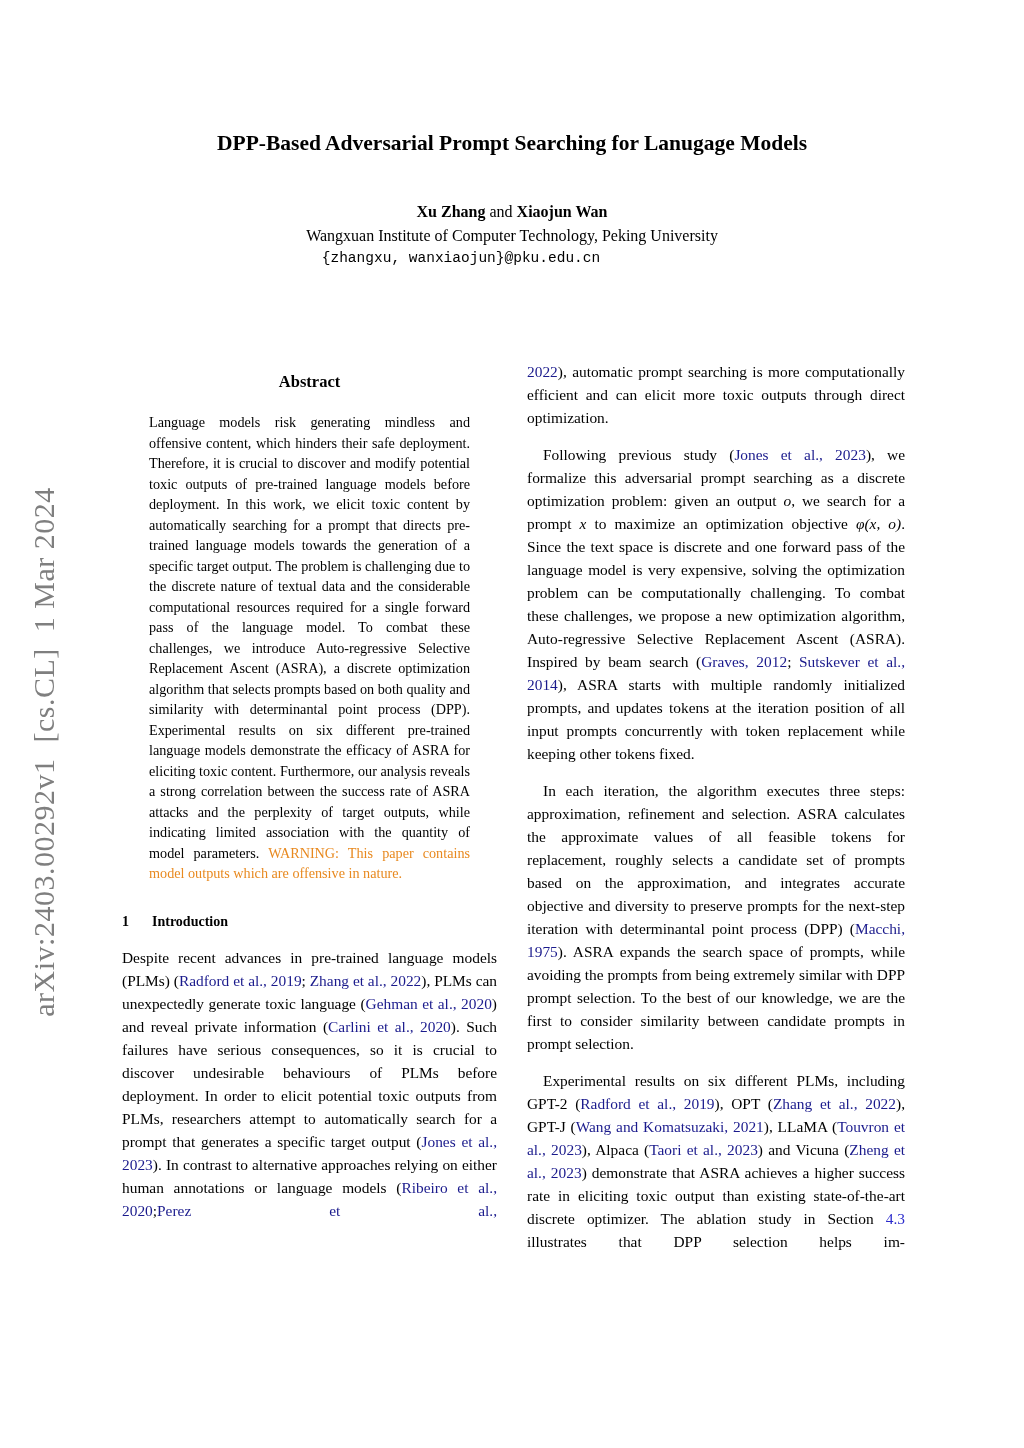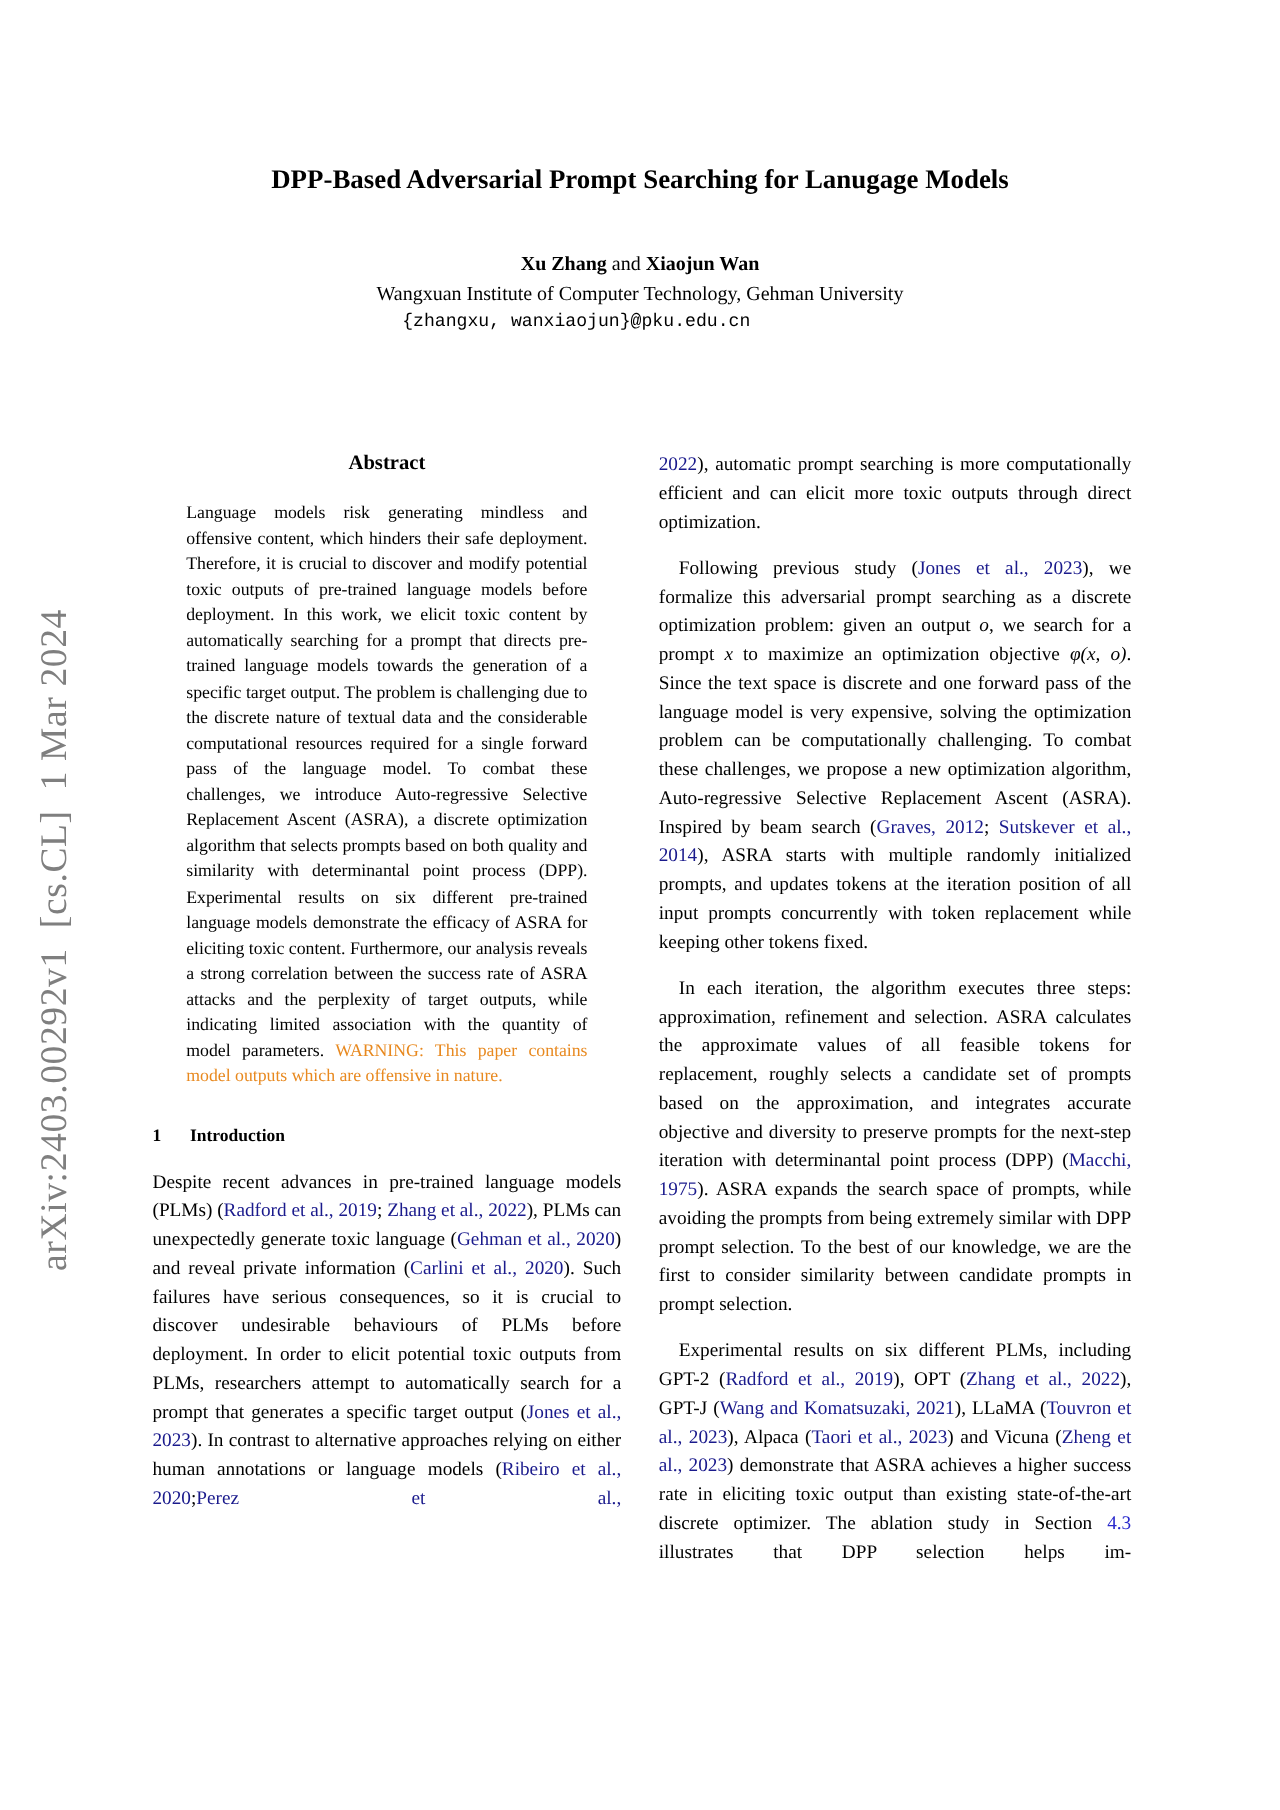--- a/index.html
+++ b/index.html
@@ -24,21 +24,21 @@
   .email{
     position:absolute;top:250px;left:0;width:922px;text-align:center;
     font-size:14.5px;font-family:"Liberation Mono","DejaVu Sans Mono",monospace;
   }
   .columns{position:absolute;top:360px;left:122px;width:792px;display:flex;gap:30px;}
   .col-left{width:375px;}
   .col-right{width:378px;}
   .abstract-block{width:321px;margin:0 auto;}
   .abstract-heading{
     text-align:center;font-weight:bold;font-size:16.5px;
-    margin:0 0 20px 0;
+    margin:12px 0 20px 0;
   }
   .abstract-body{
     font-size:14.2px;line-height:20.5px;text-align:justify;margin:0;
   }
   .section-heading{
     font-size:14px;font-weight:bold;margin:30px 0 16px 0;
   }
   .section-heading .secnum{display:inline-block;width:30px;}
   .para{
     margin:0;font-size:15.4px;line-height:23px;text-align:justify;
@@ -53,21 +53,21 @@
 </style>
 </head>
 <body>
 
 <div class="banner">arXiv:2403.00292v1  [cs.CL]  1 Mar 2024</div>
 
 <div class="title">DPP-Based Adversarial Prompt Searching for Lanugage Models</div>
 
 <div class="authors"><span class="bold">Xu Zhang</span><span> and </span><span class="bold">Xiaojun Wan</span></div>
 
-<div class="affiliation">Wangxuan Institute of Computer Technology, Gehman University</div>
+<div class="affiliation">Wangxuan Institute of Computer Technology, Peking University</div>
 
 <div class="email">{zhangxu, wanxiaojun}@pku.edu.cn</div>
 
 <div class="columns">
   <div class="col-left">
     <div class="abstract-block">
       <div class="abstract-heading">Abstract</div>
       <p class="abstract-body"><span>Language models risk generating mindless and offensive content, which hinders their safe deployment. Therefore, it is crucial to discover and modify potential toxic outputs of pre-trained language models before deployment. In this work, we elicit toxic content by automatically searching for a prompt that directs pre-trained language models towards the generation of a specific target output. The problem is challenging due to the discrete nature of textual data and the considerable computational resources required for a single forward pass of the language model. To combat these challenges, we introduce Auto-regressive Selective Replacement Ascent (ASRA), a discrete optimization algorithm that selects prompts based on both quality and similarity with determinantal point process (DPP). Experimental results on six different pre-trained language models demonstrate the efficacy of ASRA for eliciting toxic content. Furthermore, our analysis reveals a strong correlation between the success rate of ASRA attacks and the perplexity of target outputs, while indicating limited association with the quantity of model parameters. </span><span class="warn">WARNING: This paper contains model outputs which are offensive in nature.</span></p>
     </div>
     <div class="section-heading">

